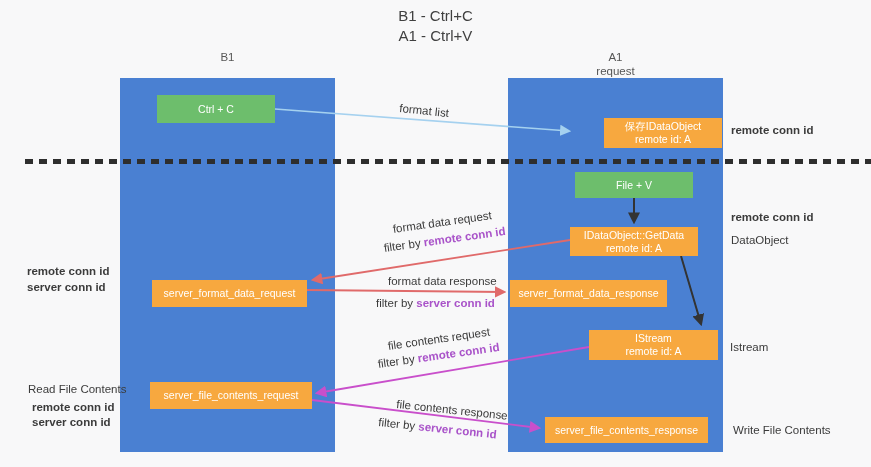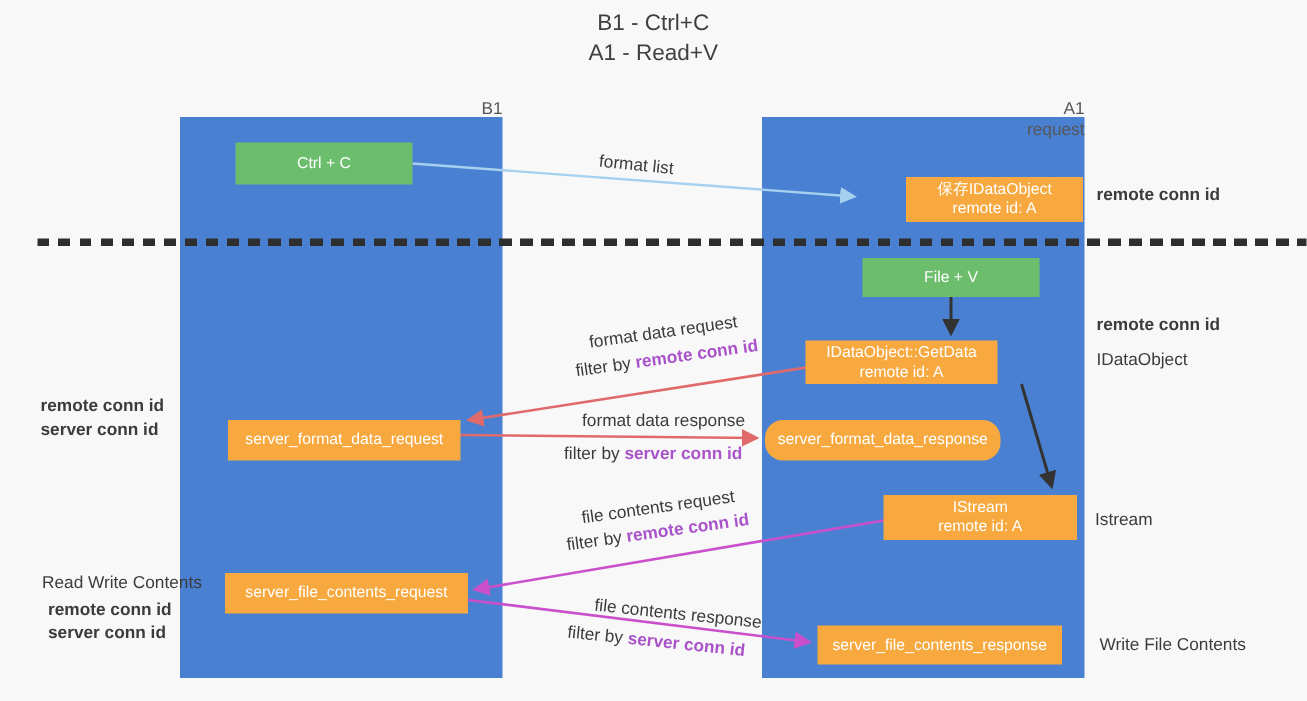--- a/index.html
+++ b/index.html
@@ -10,21 +10,21 @@
     position:relative;overflow:hidden;
     color:#3b3b3b;
   }
   #canvas{position:absolute;inset:0;width:871px;height:412px;}
 
   .title{
     position:absolute;left:0;top:6px;width:871px;text-align:center;
     font-size:15px;line-height:20px;color:#404040;z-index:5;
   }
   .colhead{
-    position:absolute;top:66px;width:215px;text-align:right;
+    position:absolute;top:50px;width:215px;text-align:center;
     font-size:11.5px;line-height:14px;color:#565656;z-index:5;
   }
   #h-left{left:120px;}
   #h-right{left:508px;}
 
   .lane{
     position:absolute;top:78px;height:374px;width:215px;
     background:#4a80d2;z-index:1;
   }
   #lane-left{left:120px;}
@@ -42,23 +42,23 @@
     align-items:center;justify-content:center;
     color:#ffffff;font-size:10.5px;line-height:13px;text-align:center;
     box-sizing:border-box;
   }
   .green{background:#6dbe6c;}
   .orange{background:#f7a83f;}
 
   #n-ctrlc   {left:157px;top:95px; width:118px;height:28px;text-align:right;}
   #n-save    {left:575px;top:118px;width:118px;height:30px;margin-left:29px;}
   #n-ctrlv   {left:575px;top:172px;width:118px;height:26px;}
-  #n-getdata {left:537px;top:227px;width:128px;height:29px;}
+  #n-getdata {left:570px;top:227px;width:128px;height:29px;}
   #n-freq    {left:152px;top:280px;width:155px;height:27px;}
-  #n-fres    {left:510px;top:280px;width:157px;height:27px;border-radius:12px;}
+  #n-fres    {left:510px;top:280px;width:157px;height:27px;}
   #n-istream {left:589px;top:330px;width:129px;height:30px;}
   #n-creq    {left:150px;top:382px;width:162px;height:27px;}
   #n-cres    {left:545px;top:417px;width:163px;height:26px;}
 
   .elabel{
     position:absolute;z-index:5;font-size:11.5px;white-space:nowrap;
     color:#3b3b3b;transform-origin:left top;
   }
   .purple{color:#a953c9;font-weight:bold;}
   .greenlbl{color:#53b157;font-weight:bold;}
@@ -69,21 +69,21 @@
     position:absolute;z-index:5;font-size:11.5px;white-space:nowrap;color:#3b3b3b;
   }
 </style>
 </head>
 <body>
 
 <div id="canvas">
 
   <div class="title">
     <div>B1 - Ctrl+C</div>
-    <div>A1 - Read+V</div>
+    <div>A1 - Ctrl+V</div>
   </div>
 
   <div class="colhead" id="h-left">
     <div>B1</div>
   </div>
   <div class="colhead" id="h-right">
     <div>A1</div>
     <div>request</div>
   </div>
 
@@ -168,23 +168,23 @@
   </div>
 
   <div class="elabel rot-dn" style="left:397px;top:398px;">file contents response</div>
   <div class="elabel rot-dn" style="left:379px;top:416px;">
     <span>filter by</span>
     <span class="purple">server conn id</span>
   </div>
 
   <div class="slabel purple" style="left:731px;top:124px;">remote conn id</div>
   <div class="slabel purple" style="left:731px;top:211px;">remote conn id</div>
-  <div class="slabel" style="left:731px;top:234px;">IDataObject</div>
+  <div class="slabel" style="left:731px;top:234px;">DataObject</div>
   <div class="slabel" style="left:730px;top:341px;">Istream</div>
   <div class="slabel" style="left:733px;top:424px;">Write File Contents</div>
 
   <div class="slabel purple" style="left:27px;top:265px;">remote conn id</div>
   <div class="slabel greenlbl" style="left:27px;top:281px;">server conn id</div>
-  <div class="slabel" style="left:28px;top:383px;">Read Write Contents</div>
+  <div class="slabel" style="left:28px;top:383px;">Read File Contents</div>
   <div class="slabel purple" style="left:32px;top:401px;">remote conn id</div>
   <div class="slabel greenlbl" style="left:32px;top:416px;">server conn id</div>
 
 </div>
 
 </body></html>

